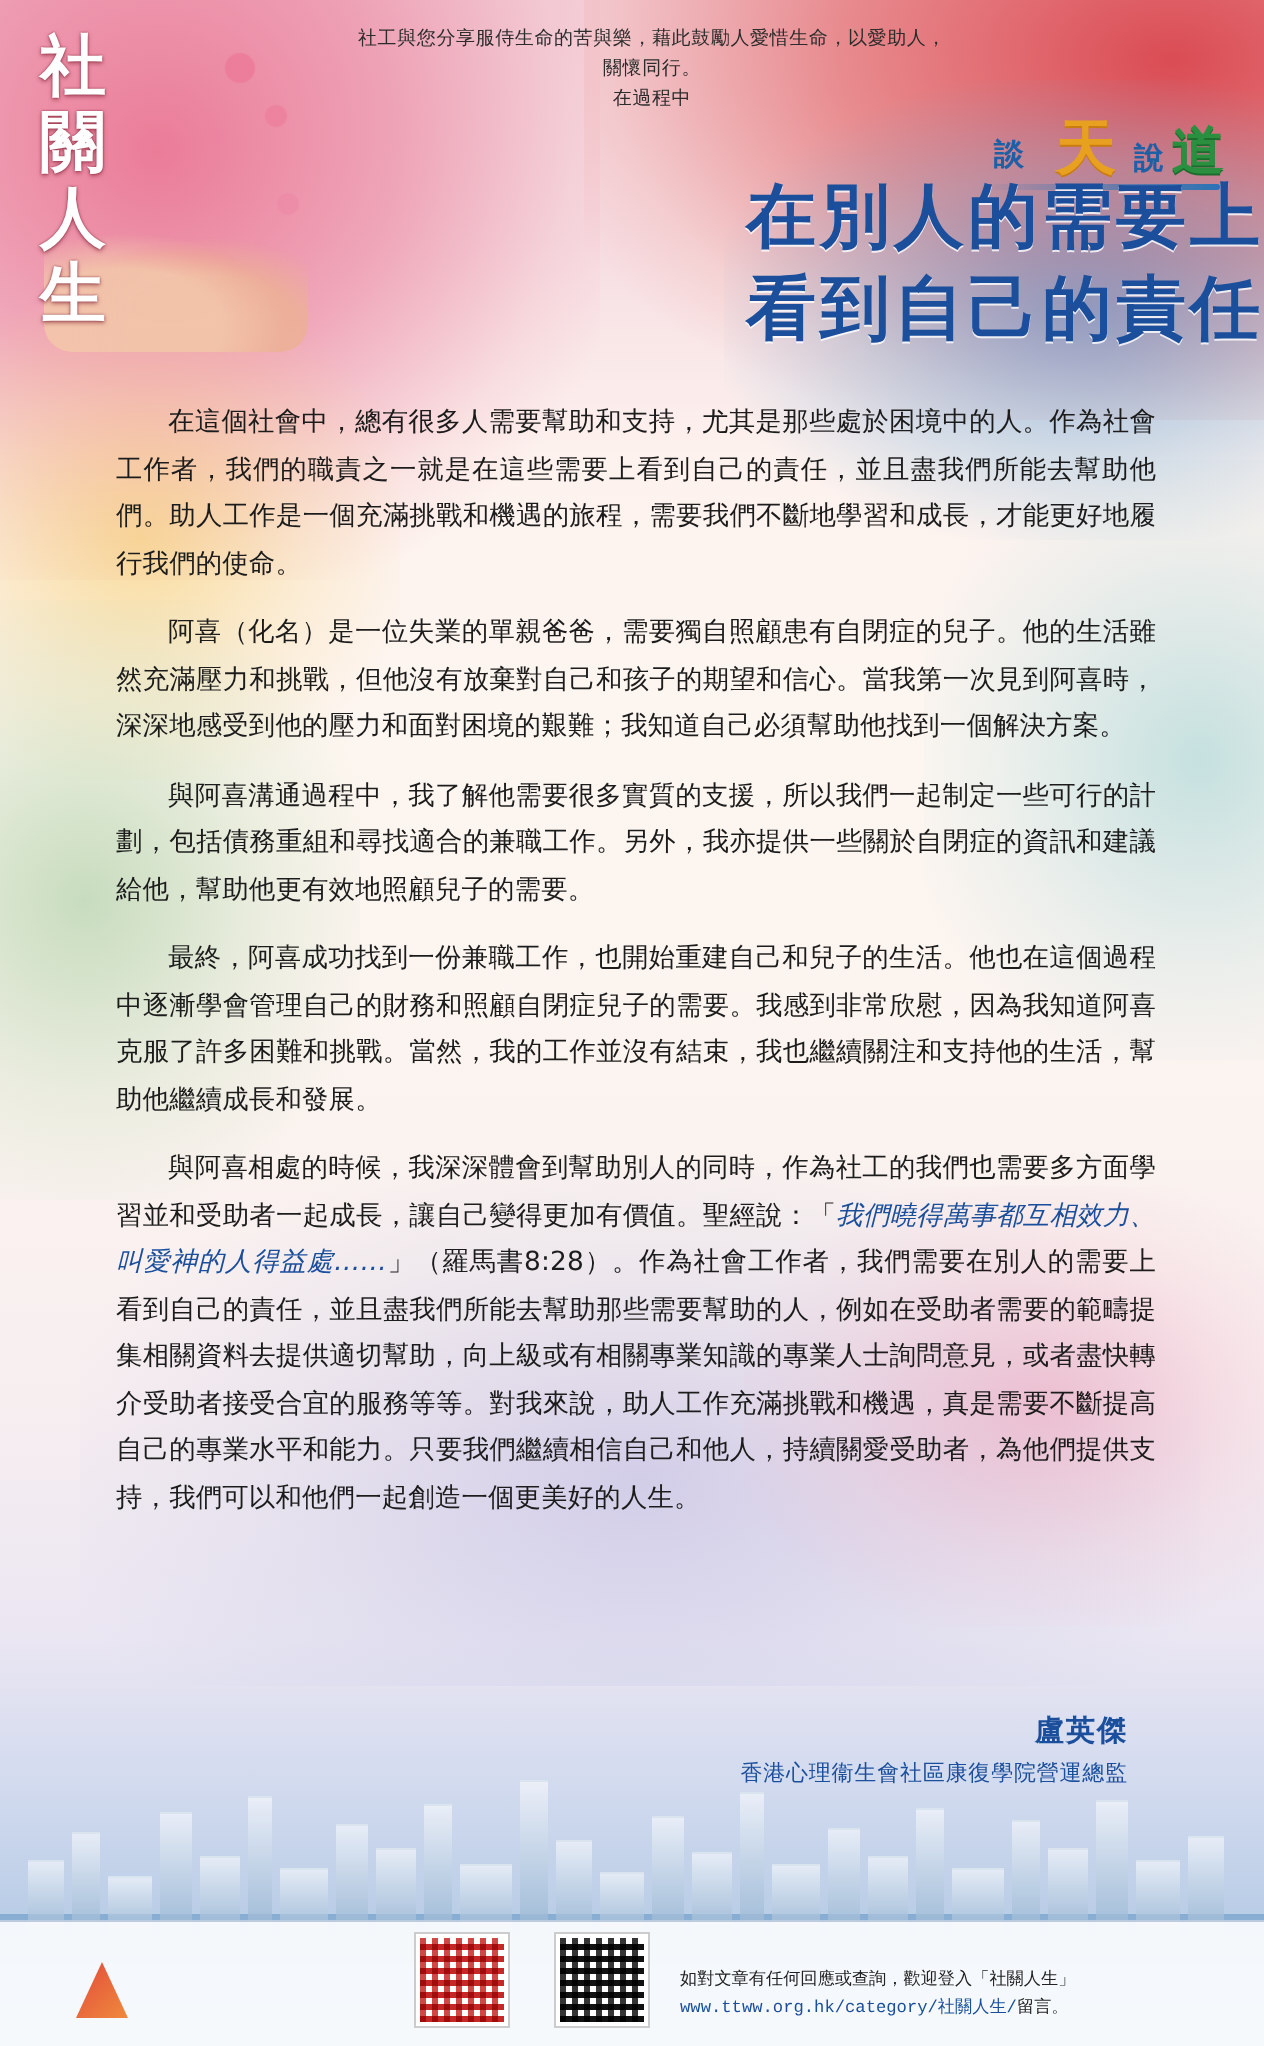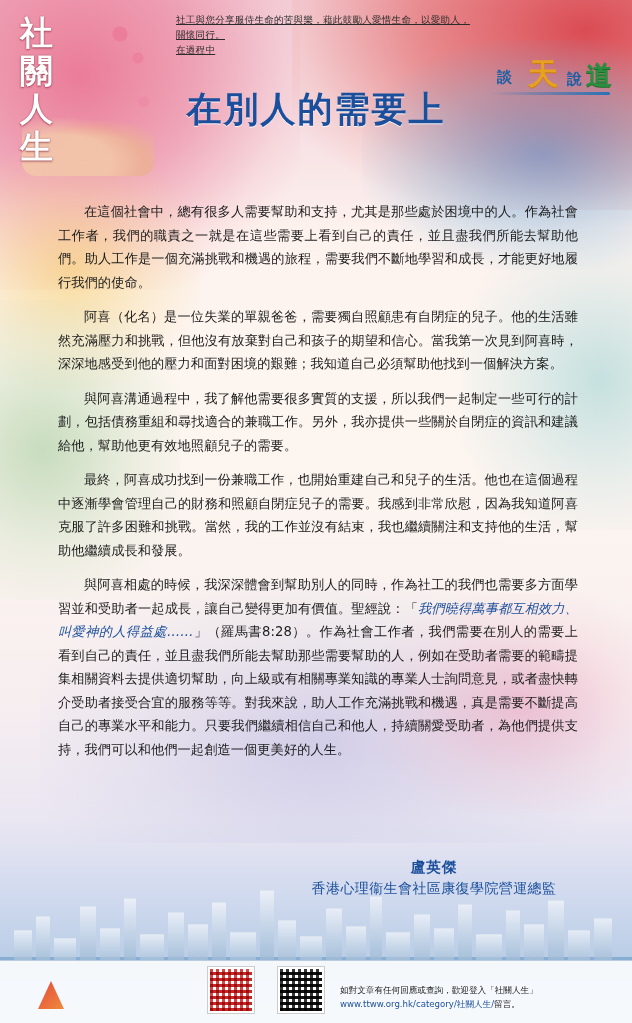--- a/index.html
+++ b/index.html
@@ -73,26 +73,26 @@
   
   .top-strip {
     position: absolute;
     left: 0; top: 0;
     width: 632px; height: 184px;
   }
   .top-tagline {
     position: absolute;
     left: 176px; top: 12px;
     width: 300px;
+    text-align: center;
     font-family: "DejaVu Sans", sans-serif;
     font-size: 9.5px;
     line-height: 15px;
     color: #2c2c2c;
     letter-spacing: 0.3px;
-    text-decoration: underline;
   }
   .top-tagline .ln2 { display: block; }
 
   
   .masthead {
     position: absolute;
     left: 12px; top: 6px;
     width: 150px; height: 172px;
   }
   .masthead-hearts {
@@ -184,21 +184,21 @@
     width: 632px;
     text-align: center;
     font-family: "DejaVu Serif", serif;
     font-weight: bold;
     font-size: 35px;
     line-height: 46px;
     color: #1b4f9c;
     letter-spacing: 2px;
     text-shadow: 0 1px 0 rgba(255,255,255,0.8);
   }
-  .headline span { display: block; }
+  .headline span { display: block; text-align: right; }
 
   
   .article {
     position: absolute;
     left: 58px; top: 200px;
     width: 520px;
   }
   .article p {
     margin: 0 0 11px 0;
     font-family: "DejaVu Sans", sans-serif;
@@ -210,34 +210,34 @@
     letter-spacing: 0.1px;
   }
   .article p .quote {
     color: #1b4f9c;
     font-style: italic;
   }
 
   
   .signature {
     position: absolute;
-    right: 48px; top: 856px;
+    right: 68px; top: 856px;
     width: 300px;
-    text-align: center;
-    font-family: Liberation Sans, sans-serif;
+    text-align: right;
+    font-family: Liberation Mono, monospace;
     color: #1b4f9c;
   }
   .signature .sig-name {
     font-size: 14.5px;
     line-height: 22px;
     font-weight: bold;
     letter-spacing: 1px;
   }
   .signature .sig-title {
-    font-size: 14px;
+    font-size: 11px;
     line-height: 20px;
     letter-spacing: 0.4px;
   }
 
   
   .skyline {
     position: absolute;
     left: 0; bottom: 0;
     width: 632px; height: 150px;
     overflow: hidden;
@@ -314,21 +314,21 @@
 
   .footer-note {
     position: absolute;
     left: 340px; bottom: 12px;
     width: 268px;
     font-family: "DejaVu Sans", sans-serif;
     font-size: 8.6px;
     line-height: 13.5px;
     color: #222;
   }
-  .footer-note .fn-link { color: #1b4f9c; }
+  .footer-note .fn-link { color: #1b4f9c; font-family: Liberation Mono, monospace; }
   .footer-note .fn-disclaimer { color: #333; }
 </style>
 </head>
 <body>
 
 <div class="page">
 
   <div class="wash wash-pinkTL"></div>
   <div class="wash wash-redTR"></div>
   <div class="wash wash-blueTR"></div>
@@ -359,20 +359,21 @@
     <div class="talk-logo">
       <span class="tl-small">談</span>
       <span class="tl-big1">天</span>
       <span class="tl-small2">說</span>
       <span class="tl-big2">道</span>
       <span class="tl-underline"></span>
     </div>
 
     <div class="headline">
       <span>在別人的需要上</span>
+      <span>看到自己的責任</span>
     </div>
   </div>
 
   <div class="article">
     <p>在這個社會中，總有很多人需要幫助和支持，尤其是那些處於困境中的人。作為社會工作者，我們的職責之一就是在這些需要上看到自己的責任，並且盡我們所能去幫助他們。助人工作是一個充滿挑戰和機遇的旅程，需要我們不斷地學習和成長，才能更好地履行我們的使命。</p>
     <p>阿喜（化名）是一位失業的單親爸爸，需要獨自照顧患有自閉症的兒子。他的生活雖然充滿壓力和挑戰，但他沒有放棄對自己和孩子的期望和信心。當我第一次見到阿喜時，深深地感受到他的壓力和面對困境的艱難；我知道自己必須幫助他找到一個解決方案。</p>
     <p>與阿喜溝通過程中，我了解他需要很多實質的支援，所以我們一起制定一些可行的計劃，包括債務重組和尋找適合的兼職工作。另外，我亦提供一些關於自閉症的資訊和建議給他，幫助他更有效地照顧兒子的需要。</p>
     <p>最終，阿喜成功找到一份兼職工作，也開始重建自己和兒子的生活。他也在這個過程中逐漸學會管理自己的財務和照顧自閉症兒子的需要。我感到非常欣慰，因為我知道阿喜克服了許多困難和挑戰。當然，我的工作並沒有結束，我也繼續關注和支持他的生活，幫助他繼續成長和發展。</p>
     <p>
       <span>與阿喜相處的時候，我深深體會到幫助別人的同時，作為社工的我們也需要多方面學習並和受助者一起成長，讓自己變得更加有價值。聖經說：「</span><span class="quote">我們曉得萬事都互相效力、叫愛神的人得益處……</span><span>」（羅馬書8:28）。作為社會工作者，我們需要在別人的需要上看到自己的責任，並且盡我們所能去幫助那些需要幫助的人，例如在受助者需要的範疇提集相關資料去提供適切幫助，向上級或有相關專業知識的專業人士詢問意見，或者盡快轉介受助者接受合宜的服務等等。對我來說，助人工作充滿挑戰和機遇，真是需要不斷提高自己的專業水平和能力。只要我們繼續相信自己和他人，持續關愛受助者，為他們提供支持，我們可以和他們一起創造一個更美好的人生。</span>

